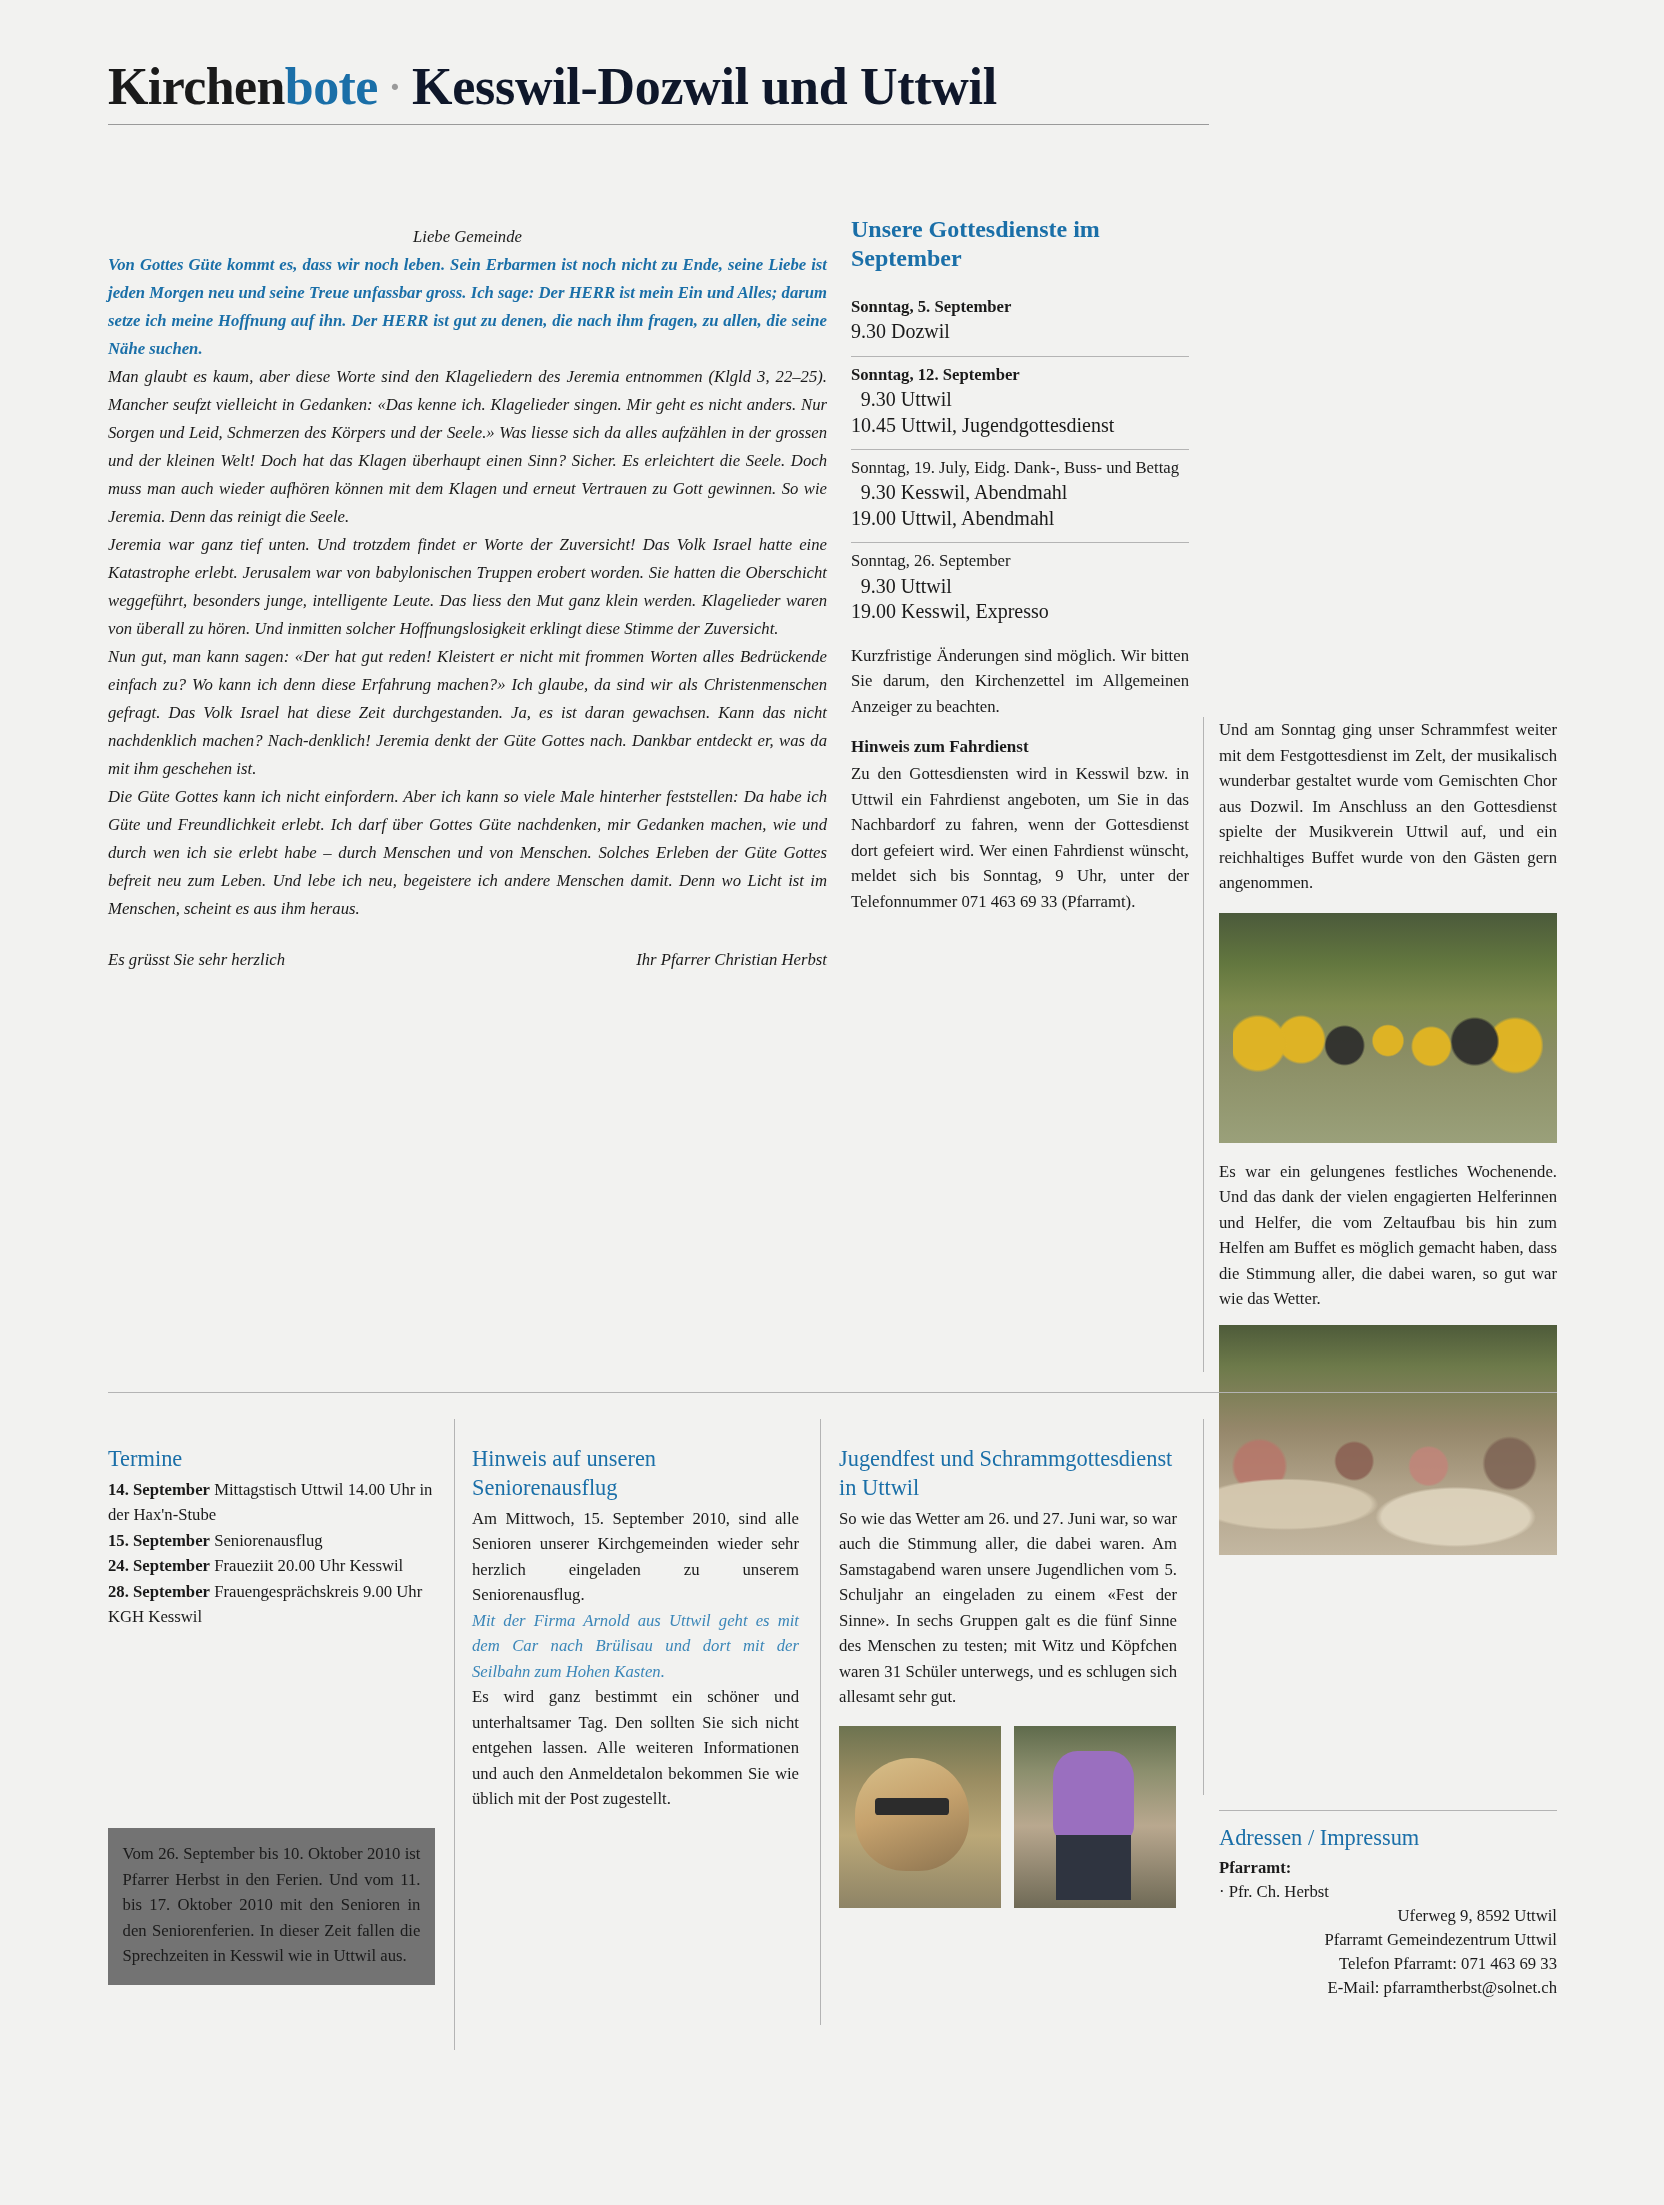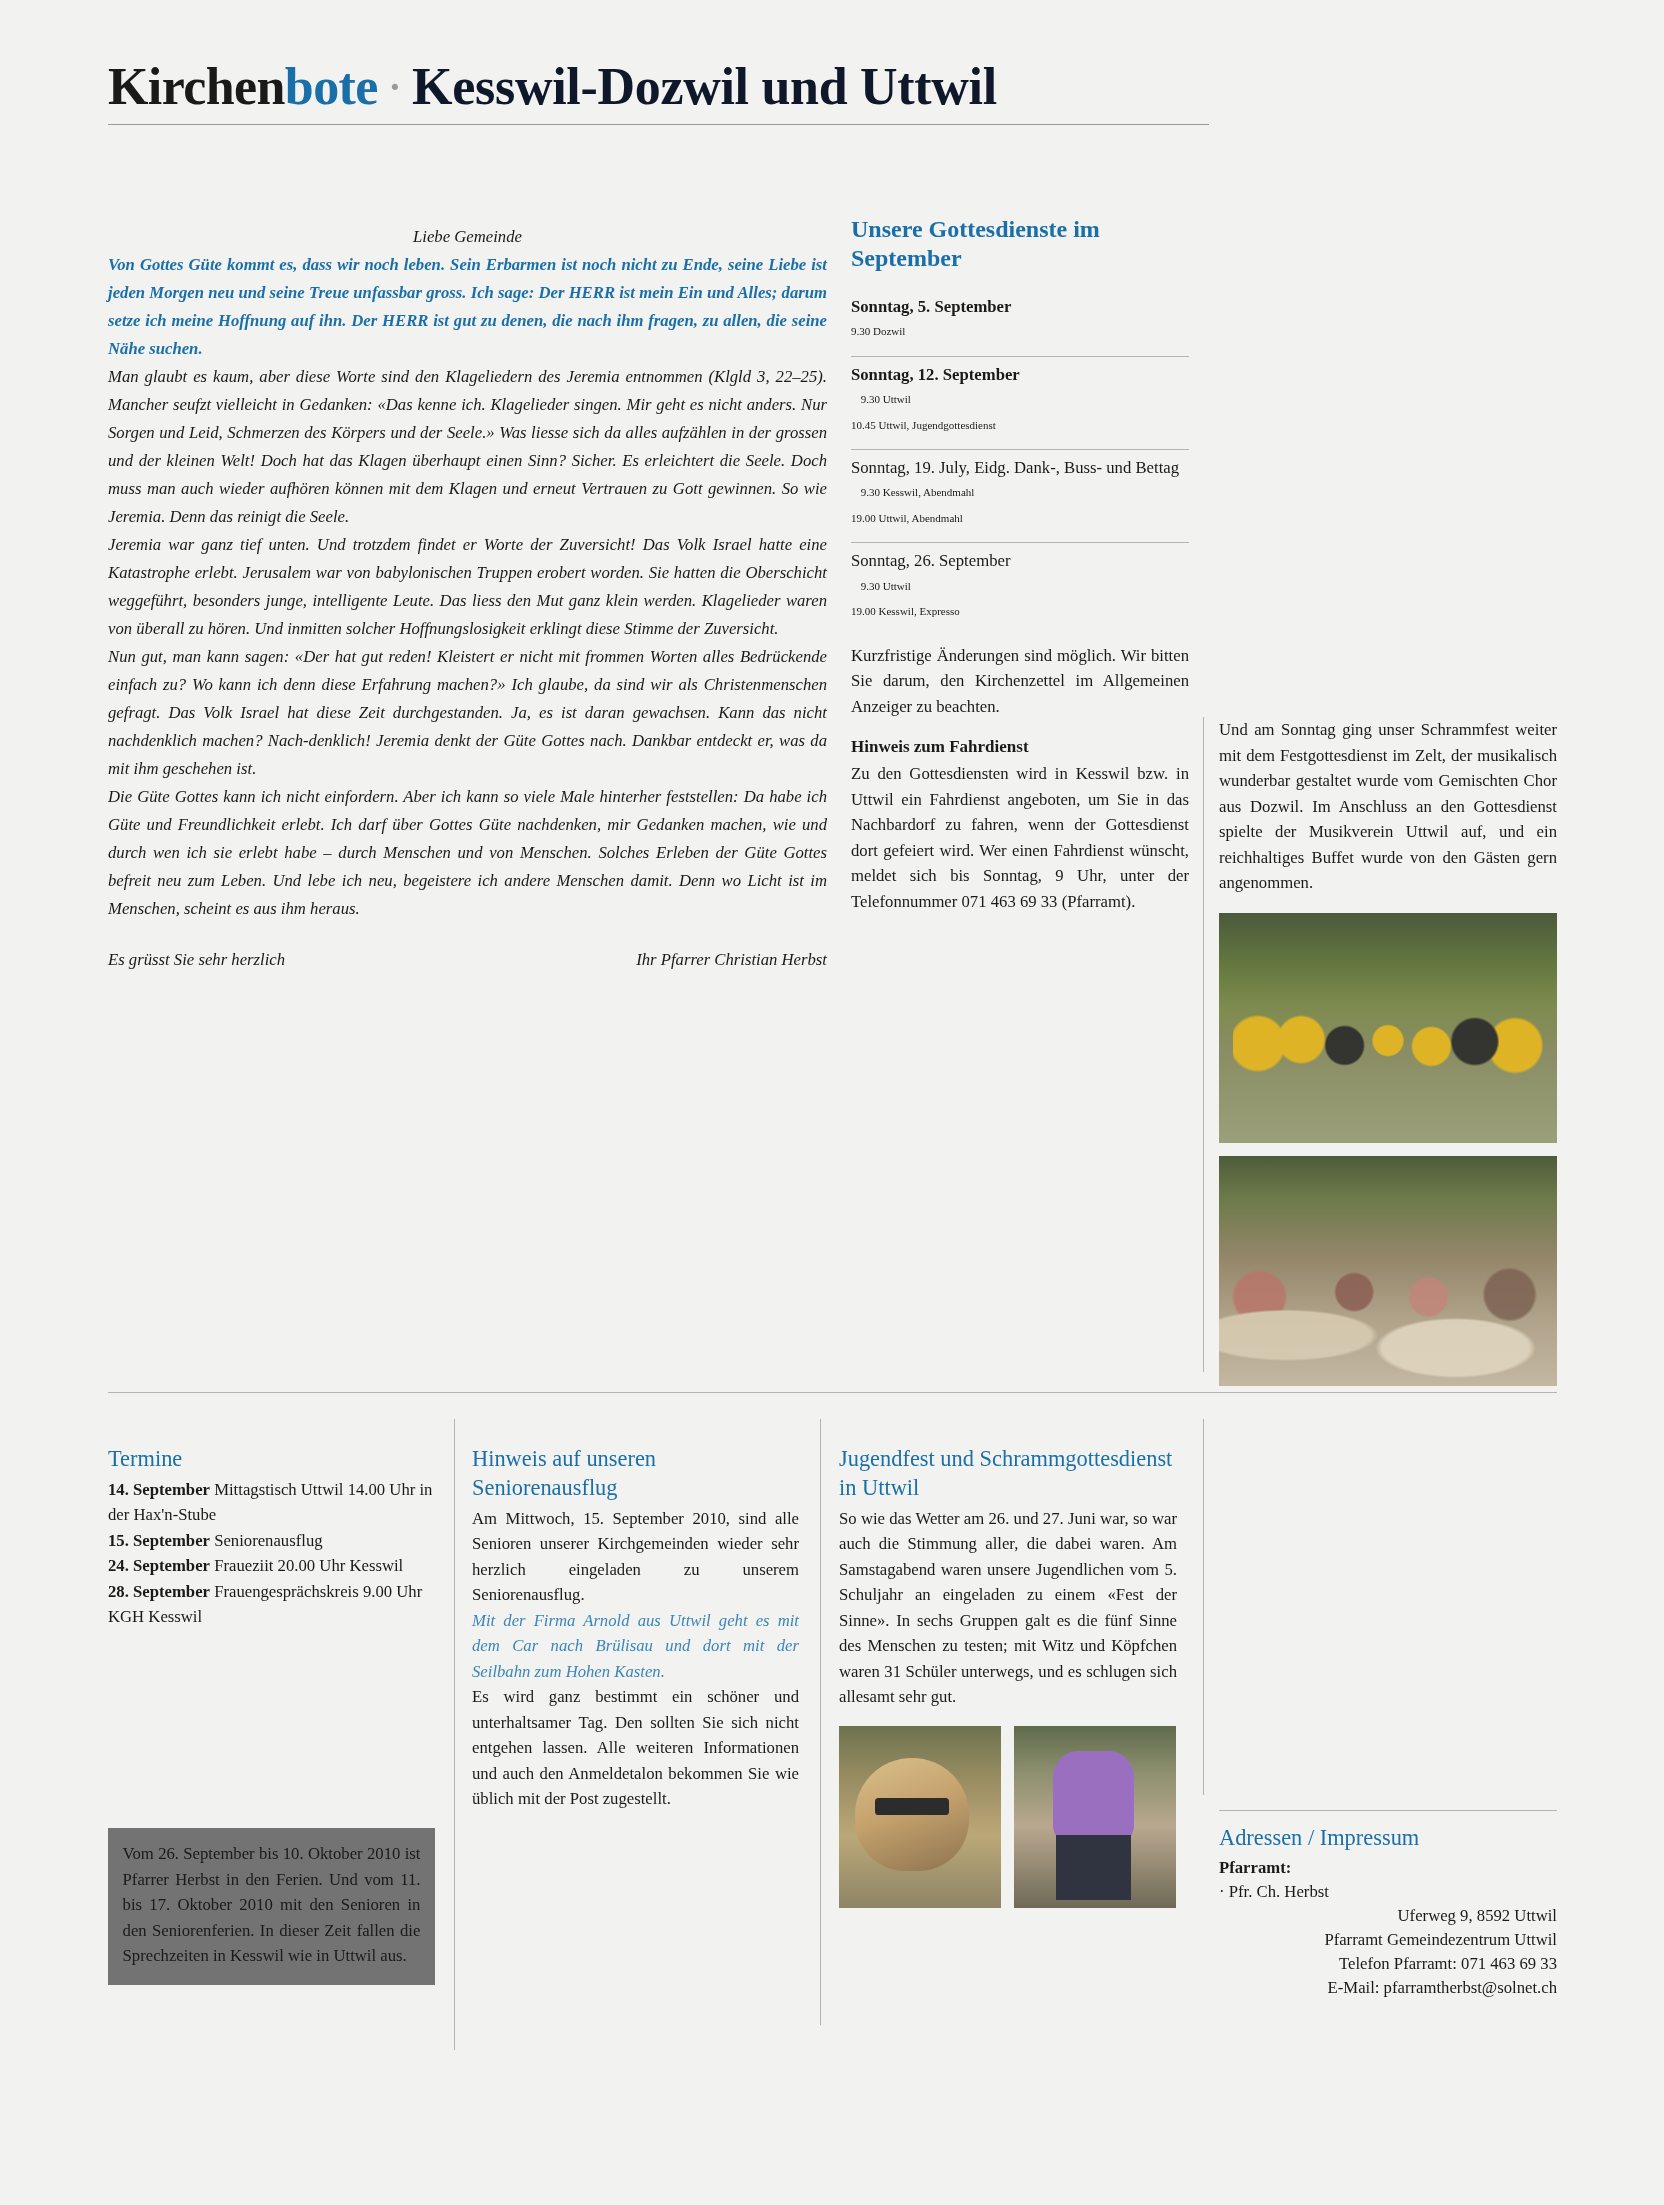--- a/index.html
+++ b/index.html
@@ -122,21 +122,21 @@
     font-weight: 700;
     font-size: 16.7px;
     line-height: 25.5px;
   }
   .svc-date-plain {
     font-weight: 400;
     font-size: 16.7px;
     line-height: 25.5px;
   }
   .svc-line {
-    font-size: 11px;
+    font-size: 20px;
     line-height: 25.5px;
   }
   .svc-indent { padding-left: 9.7px; }
   .services p.body {
     margin: 9.7px 0 0 0;
     font-size: 16.7px;
     line-height: 25.5px;
     text-align: justify;
   }
   .services h3 {
@@ -414,20 +414,21 @@
 
     <h3>Hinweis zum Fahrdienst</h3>
     <p class="body" style="margin-top:0">Zu den Gottesdiensten wird in Kesswil bzw. in Uttwil ein Fahrdienst angeboten, um Sie in das Nachbardorf zu fahren, wenn der Gottesdienst dort gefeiert wird. Wer einen Fahrdienst wünscht, meldet sich bis Sonntag, 9 Uhr, unter der Telefonnummer 071 463 69 33 (Pfarramt).</p>
   </div>
 
   <div class="vrule" style="left:1203px; top:717px; height:655px;"></div>
 
   <div class="right-top">
     <p>Und am Sonntag ging unser Schrammfest weiter mit dem Festgottesdienst im Zelt, der musikalisch wunderbar gestaltet wurde vom Gemischten Chor aus Dozwil. Im Anschluss an den Gottesdienst spielte der Musikverein Uttwil auf, und ein reichhaltiges Buffet wurde von den Gästen gern angenommen.</p>
     <div class="photo photo-1 photo-people"></div>
+    <p style="margin-top:16px">Es war ein gelungenes festliches Wochenende. Und das dank der vielen engagierten Helferinnen und Helfer, die vom Zeltaufbau bis hin zum Helfen am Buffet es möglich gemacht haben, dass die Stimmung aller, die dabei waren, so gut war wie das Wetter.</p>
     <div class="photo photo-2 photo-tables"></div>
   </div>
 
   <div class="bottom-rule"></div>
 
   <div class="vrule" style="left:454px; top:1419px; height:631px;"></div>
   <div class="vrule" style="left:820px; top:1419px; height:606px;"></div>
   <div class="vrule" style="left:1203px; top:1419px; height:376px;"></div>
 
   <div class="colbox termine">

